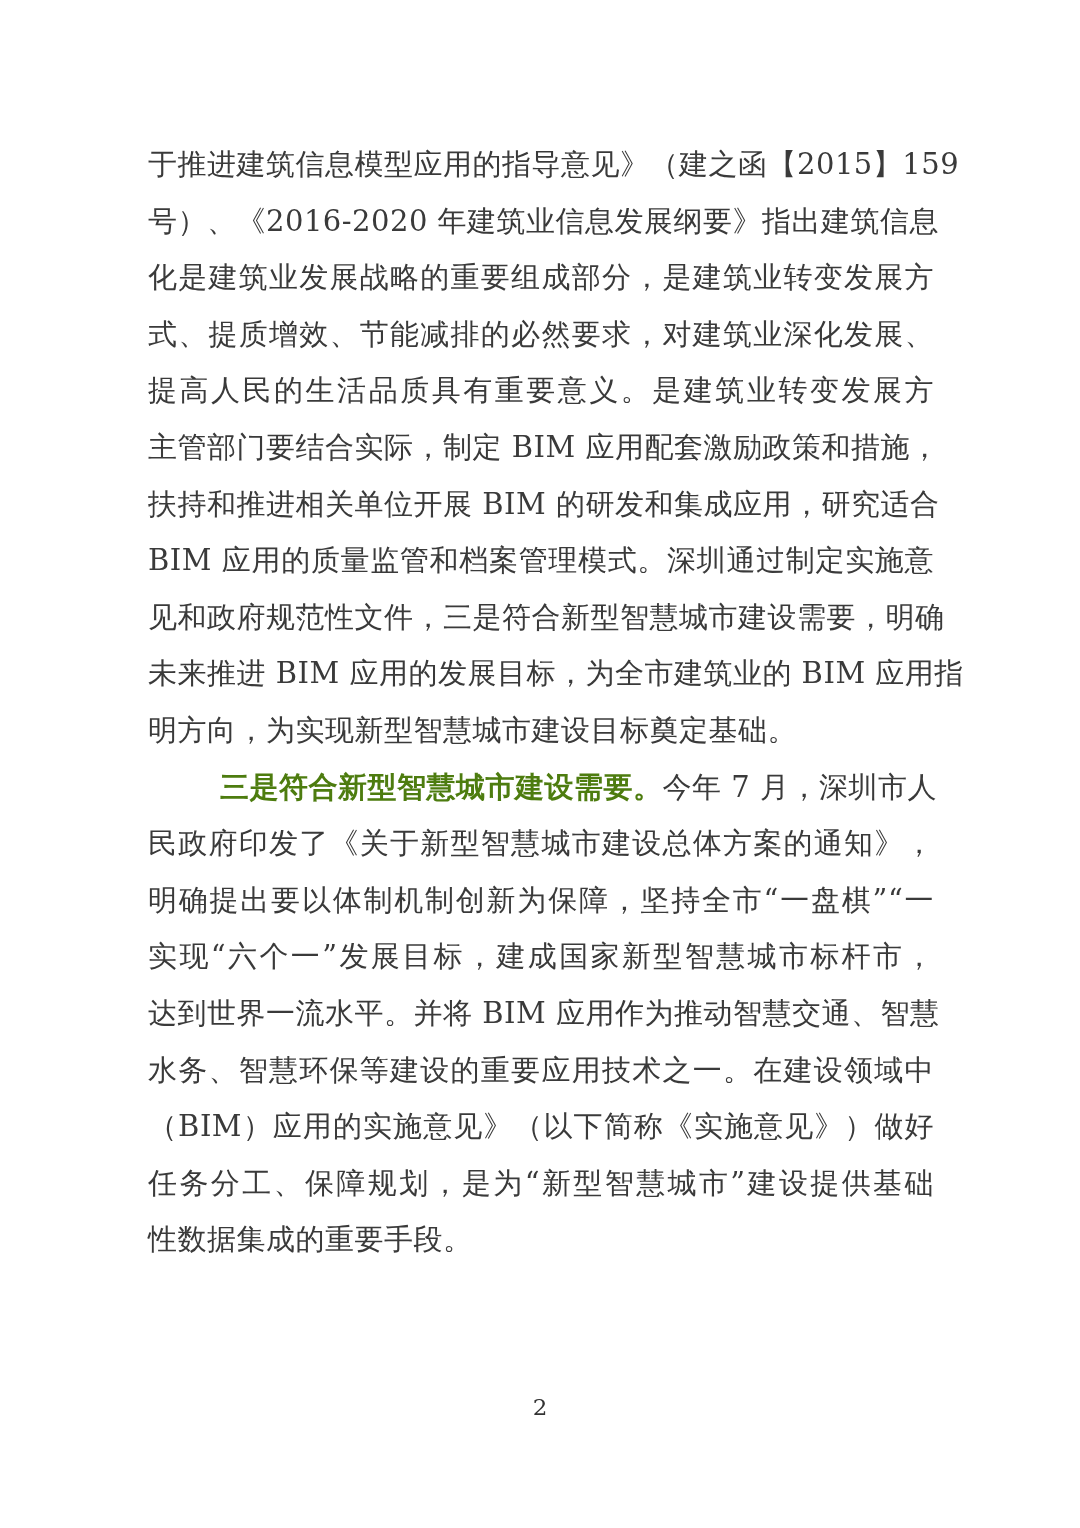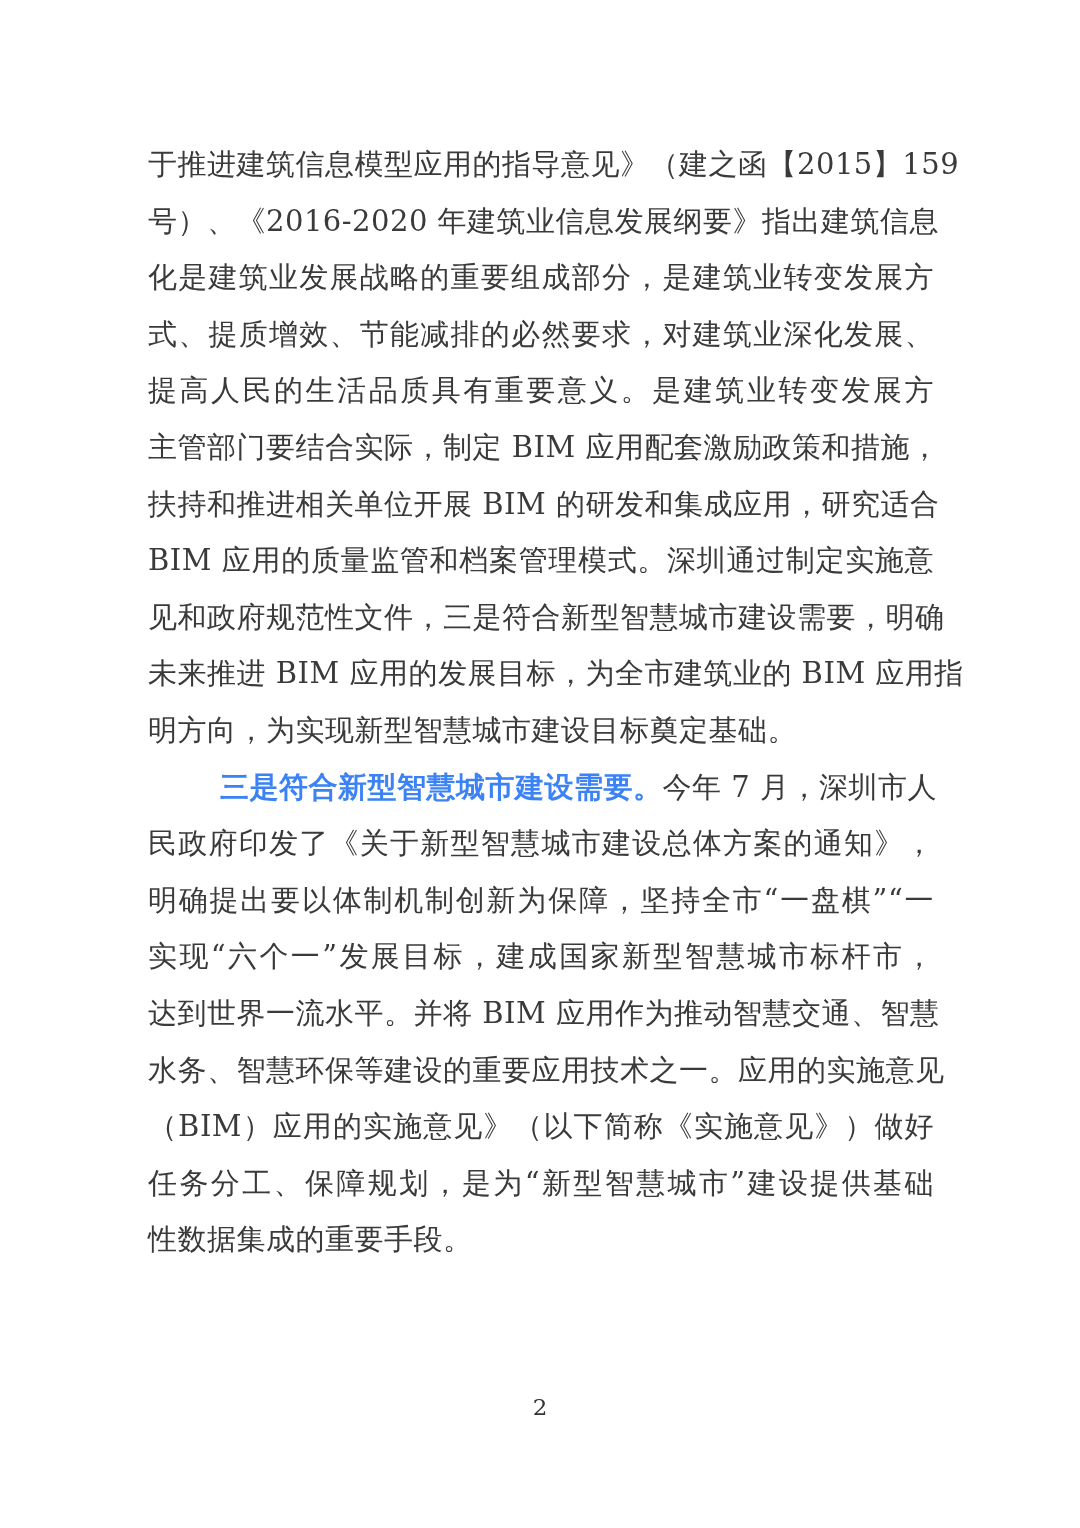--- a/index.html
+++ b/index.html
@@ -32,21 +32,21 @@
   }
   .line.j {
     text-align: justify;
     text-align-last: justify;
   }
   .line.ind {
     text-indent: 72px;
   }
   .line .bold {
     font-weight: 700;
-    color: #3b82f6;
+    color: #4d7c0f;
     font-family: Liberation Mono, monospace;
   }
   .page-number {
     position: absolute;
     left: 0;
     top: 1392px;
     width: 100%;
     text-align: center;
     font-size: 23px;
     line-height: 30px;
@@ -68,19 +68,19 @@
       <div class="line j"><span>扶持和推进相关单位开展 BIM 的研发和集成应用，研究适合</span></div>
       <div class="line j"><span>BIM 应用的质量监管和档案管理模式。深圳通过制定实施意</span></div>
       <div class="line j"><span>见和政府规范性文件，三是符合新型智慧城市建设需要，明确</span></div>
       <div class="line j"><span>未来推进 BIM 应用的发展目标，为全市建筑业的 BIM 应用指</span></div>
       <div class="line"><span>明方向，为实现新型智慧城市建设目标奠定基础。</span></div>
       <div class="line j ind"><span class="bold">三是符合新型智慧城市建设需要。</span><span>今年 7 月，深圳市人</span></div>
       <div class="line j"><span>民政府印发了《关于新型智慧城市建设总体方案的通知》，</span></div>
       <div class="line j"><span>明确提出要以体制机制创新为保障，坚持全市“一盘棋”“一</span></div>
       <div class="line j"><span>实现“六个一”发展目标，建成国家新型智慧城市标杆市，</span></div>
       <div class="line j"><span>达到世界一流水平。并将 BIM 应用作为推动智慧交通、智慧</span></div>
-      <div class="line j"><span>水务、智慧环保等建设的重要应用技术之一。应用的实施意见</span></div>
+      <div class="line j"><span>水务、智慧环保等建设的重要应用技术之一。在建设领域中</span></div>
       <div class="line j"><span>（BIM）应用的实施意见》（以下简称《实施意见》）做好</span></div>
       <div class="line j"><span>任务分工、保障规划，是为“新型智慧城市”建设提供基础</span></div>
       <div class="line"><span>性数据集成的重要手段。</span></div>
     </div>
   <div class="page-number">2</div>
 </div>
 
 </body></html>

